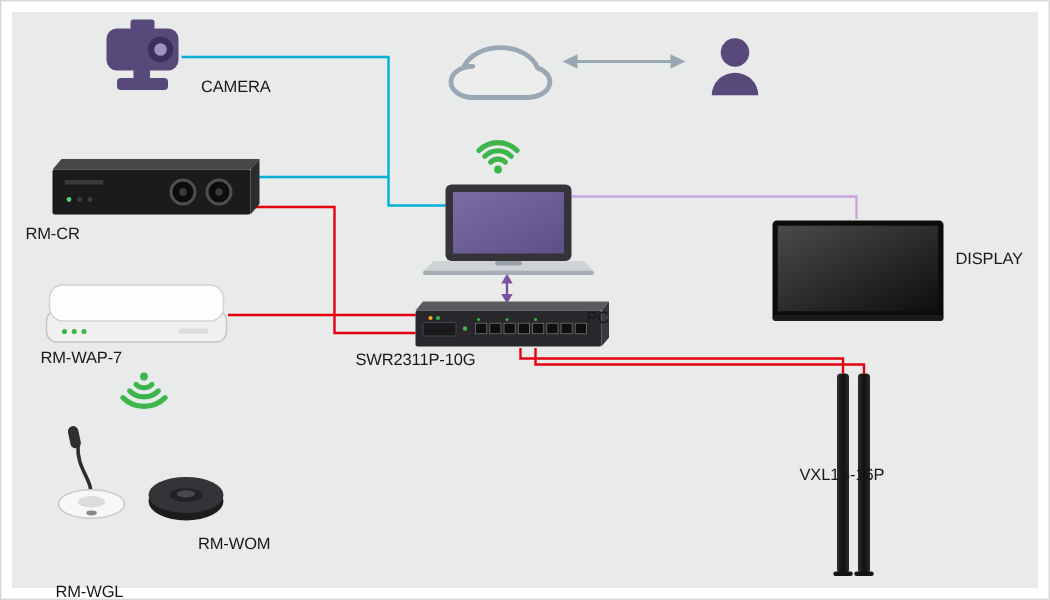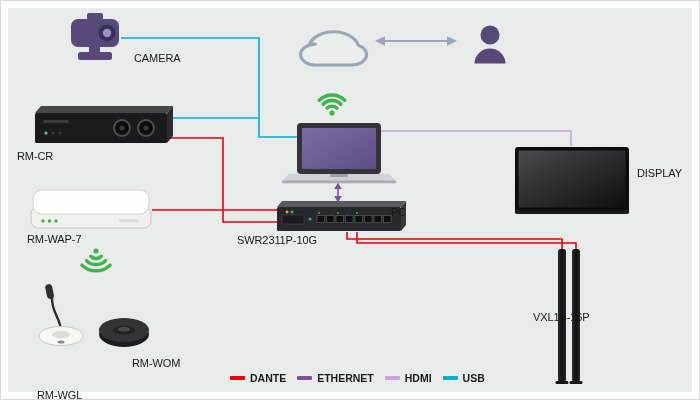--- a/index.html
+++ b/index.html
@@ -182,31 +182,13 @@
   <div class="lbl" style="left:133px;top:51px;">CAMERA</div>
   <div class="lbl" style="left:16px;top:149px;">RM-CR</div>
   <div class="lbl" style="left:26px;top:232px;">RM-WAP-7</div>
   <div class="lbl" style="left:390px;top:161px;margin-top:44px;">PC</div>
   <div class="lbl" style="left:236px;top:233px;">SWR2311P-10G</div>
   <div class="lbl" style="left:636px;top:166px;">DISPLAY</div>
   <div class="lbl" style="left:492px;top:310px;margin-left:40px;">VXL1B-16P</div>
   <div class="lbl" style="left:36px;top:356px;margin-top:32px;">RM-WGL</div>
   <div class="lbl" style="left:99px;top:356px;padding-left:32px;">RM-WOM</div>
 
-  <div class="legend">
-    <div class="leg-item">
-      <span class="sw sw-dante"></span>
-      <span>DANTE</span>
-    </div>
-    <div class="leg-item">
-      <span class="sw sw-ethernet"></span>
-      <span>ETHERNET</span>
-    </div>
-    <div class="leg-item">
-      <span class="sw sw-hdmi"></span>
-      <span>HDMI</span>
-    </div>
-    <div class="leg-item">
-      <span class="sw sw-usb"></span>
-      <span>USB</span>
-    </div>
-  </div>
 </div>
 
 </body></html>

